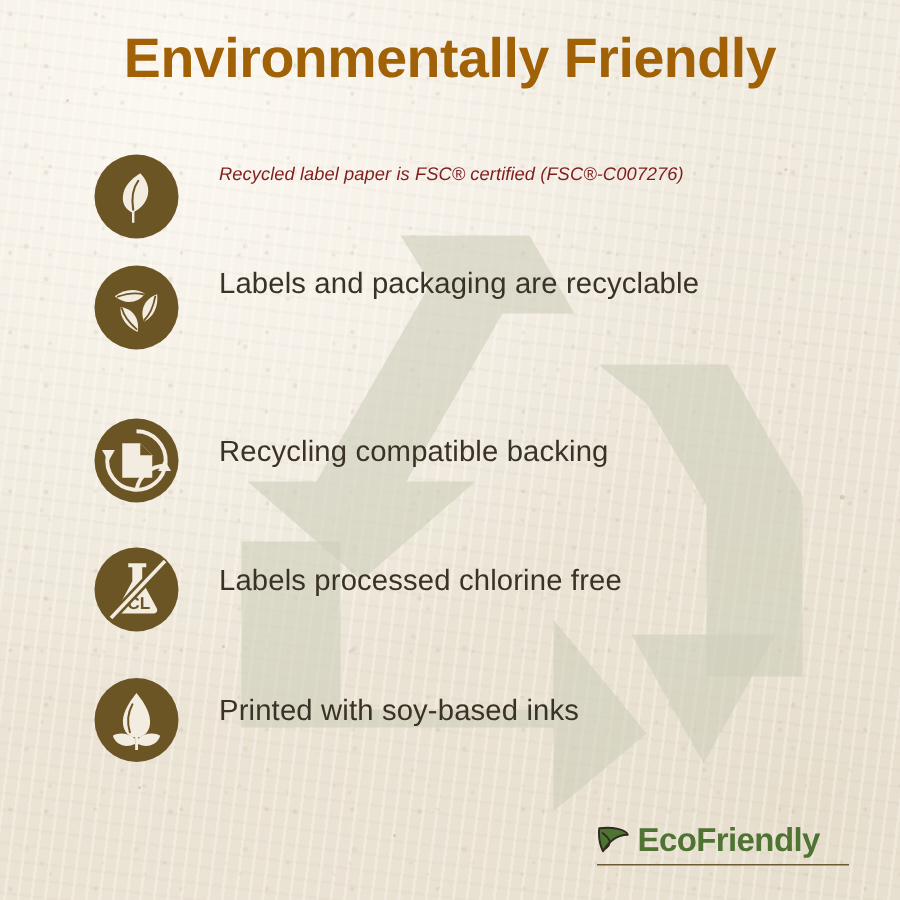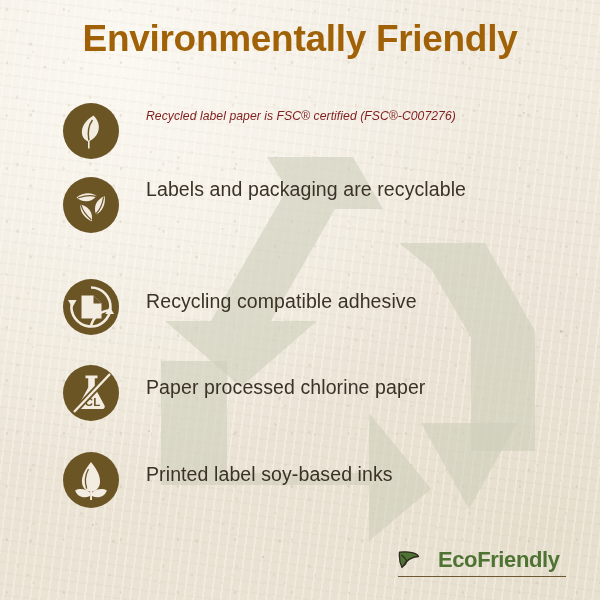--- a/index.html
+++ b/index.html
@@ -129,21 +129,21 @@
     position: absolute;
     right: 34px;
     bottom: 18px;
     width: 168px;
     text-align: center;
   }
   .brand-top {
     display: flex;
     align-items: center;
     justify-content: flex-start;
-    gap: 18px;
+    gap: 5px;
   }
   .brand-name {
     font-size: 22px;
     font-weight: 700;
     color: #4e7333;
     letter-spacing: -0.4px;
     line-height: 1;
   }
   .brand-rule {
     height: 1.5px;
@@ -242,21 +242,21 @@
           <path d="M29 9.5 A19.5 19.5 0 1 1 9.8 25.5" stroke="#f3ece0" stroke-width="2.6" fill="none" stroke-linecap="butt"></path>
           <polygon points="6.0,22.0 14.6,22.0 10.3,29.5" fill="#f3ece0"></polygon>
           <path d="M29 48.5 A19.5 19.5 0 0 1 48.2 32.5" stroke="#f3ece0" stroke-width="2.6" fill="none"></path>
           <polygon points="52.0,36.0 43.4,36.0 47.7,28.5" fill="#f3ece0"></polygon>
 
           <path d="M19.5 17.5 L31.5 17.5 L39.5 25.5 L39.5 40.5 L19.5 40.5 Z" fill="#f3ece0"></path>
           <path d="M31.5 17.5 L31.5 25.5 L39.5 25.5 Z" fill="#6b5525"></path>
         </svg>
       </div>
       <div class="row-text">
-        <div class="row-title">Recycling compatible adhesive</div>
+        <div class="row-title">Recycling compatible backing</div>
       </div>
     </div>
 
     <div class="row no-sub" style="top:364px;">
       <div class="icon-wrap">
         <svg viewBox="0 0 58 58" width="58" height="58">
           <defs>
             <clipPath id="circClip4">
                 <circle cx="29" cy="29" r="28"></circle>
               </clipPath>
@@ -267,41 +267,41 @@
             <path d="M23.5 11.5 L35.5 11.5 L35.5 14.2 L32.8 14.2 L32.8 23.5 L42.5 41.5 C43.4 43.1 42.3 45.0 40.5 45.0 L18.5 45.0 C16.7 45.0 15.6 43.1 16.5 41.5 L26.2 23.5 L26.2 14.2 L23.5 14.2 Z" fill="#f3ece0"></path>
 
             <text x="30.5" y="42.2" font-family="'Liberation Sans', sans-serif" font-size="11.5" font-weight="700" fill="#6b5525" text-anchor="middle">CL</text>
 
             <line x1="48" y1="10" x2="12" y2="48" stroke="#6b5525" stroke-width="6"></line>
             <line x1="48" y1="10" x2="12" y2="48" stroke="#f3ece0" stroke-width="2.4"></line>
           </g>
         </svg>
       </div>
       <div class="row-text">
-        <div class="row-title">Paper processed chlorine paper</div>
+        <div class="row-title">Labels processed chlorine free</div>
       </div>
     </div>
 
     <div class="row no-sub" style="top:451px;">
       <div class="icon-wrap">
         <svg viewBox="0 0 58 58" width="58" height="58">
           <circle cx="29" cy="29" r="28" fill="#6b5525"></circle>
 
           <path d="M29 11 C35.5 19 38.5 25.5 38.0 31.5 C37.6 37.0 33.8 40.6 29 40.6 C24.2 40.6 20.4 37.0 20.0 31.5 C19.5 25.5 22.5 19 29 11 Z" fill="#f3ece0"></path>
           <path d="M26.3 18.5 C23.2 24.2 22.6 30.8 24.6 37.2" stroke="#6b5525" stroke-width="1.3" fill="none" stroke-linecap="round"></path>
 
           <rect x="28.1" y="36" width="1.9" height="13" fill="#f3ece0"></rect>
 
           <path d="M28.0 41.5 C23.5 37.5 17.0 37.2 13.2 39.5 C15.0 45.2 21.5 48.2 28.0 45.0 Z" fill="#f3ece0"></path>
 
           <path d="M30.0 41.5 C34.5 37.5 41.0 37.2 44.8 39.5 C43.0 45.2 36.5 48.2 30.0 45.0 Z" fill="#f3ece0"></path>
         </svg>
       </div>
       <div class="row-text">
-        <div class="row-title">Printed label soy-based inks</div>
+        <div class="row-title">Printed with soy-based inks</div>
       </div>
     </div>
 
   </div>
 
   <div class="brand">
     <div class="brand-top">
       <svg width="22" height="20" viewBox="0 0 22 20">
         <path d="M1.5 2.2 C10.5 1.0 19.5 3.0 20.5 6.5 C14.5 6.5 8.5 10.0 4.0 17.5 C1.5 12.5 1.0 7.0 1.5 2.2 Z" fill="#4e7333" stroke="#2f2a20" stroke-width="1.3" stroke-linejoin="round"></path>
         <path d="M3.3 5.0 C8.0 8.5 11.5 12.5 4.6 16.6" stroke="#2f2a20" stroke-width="1.1" fill="none"></path>

